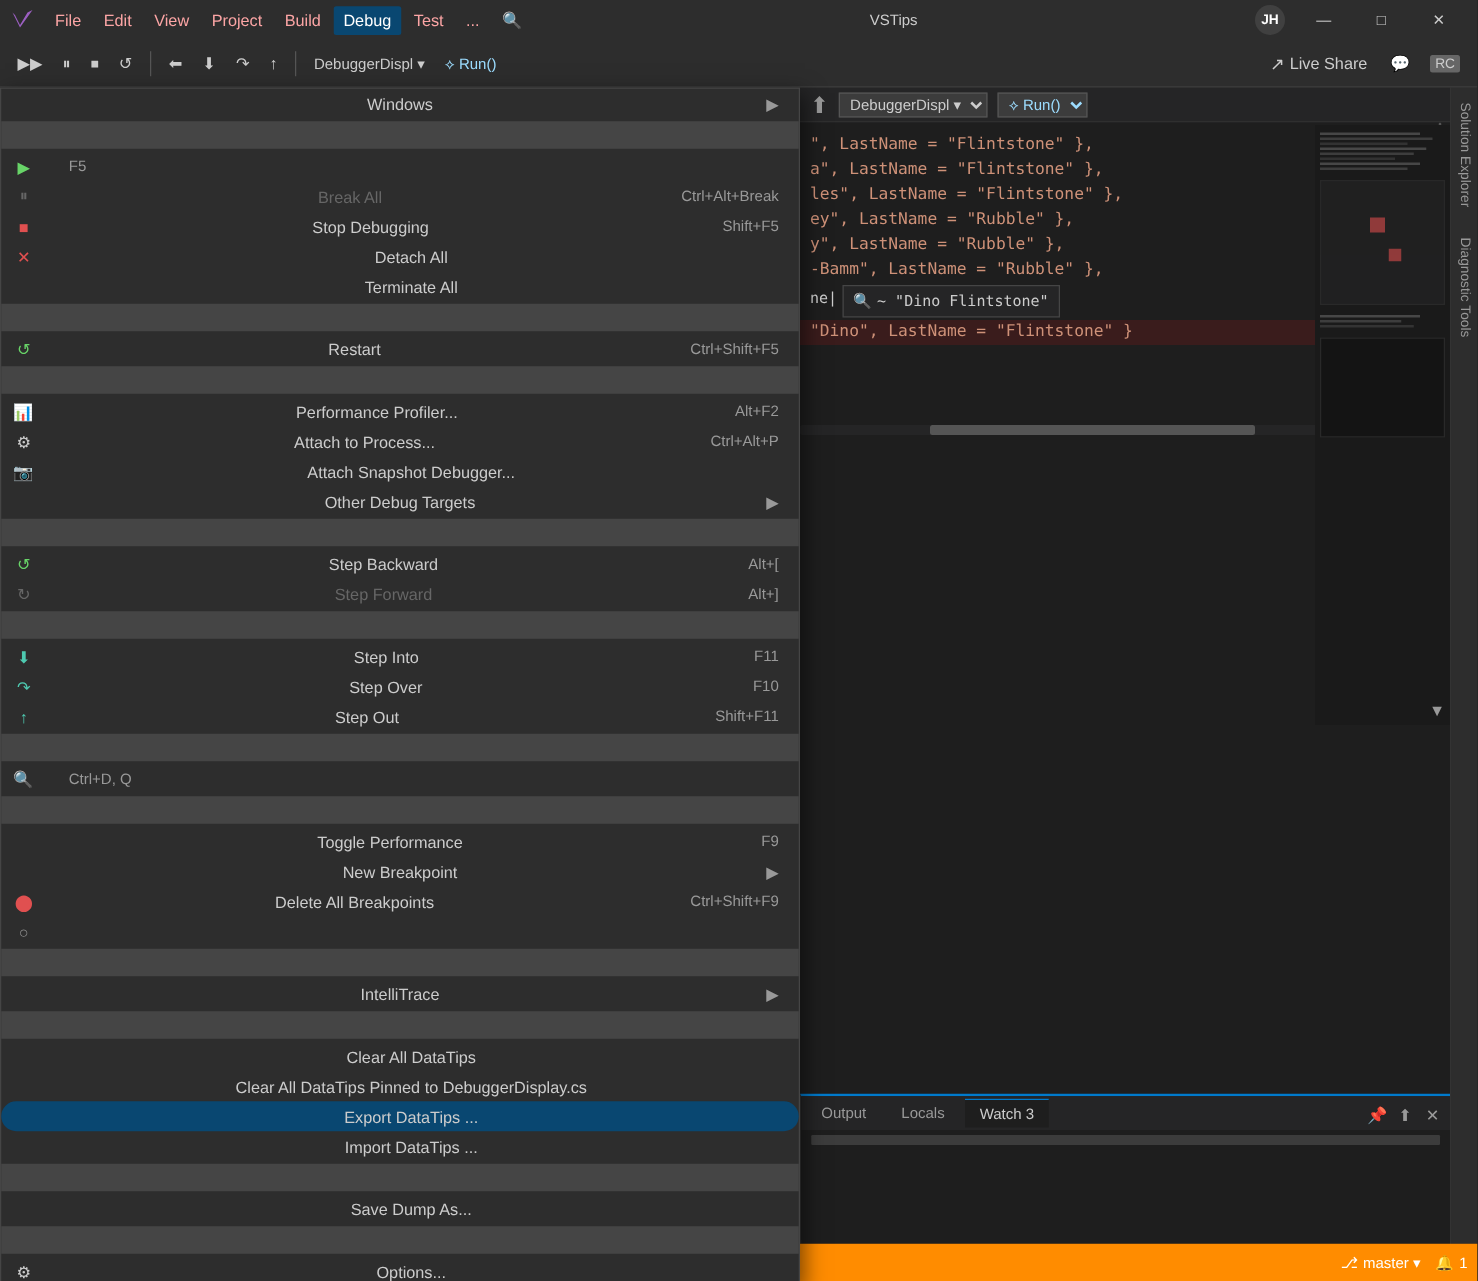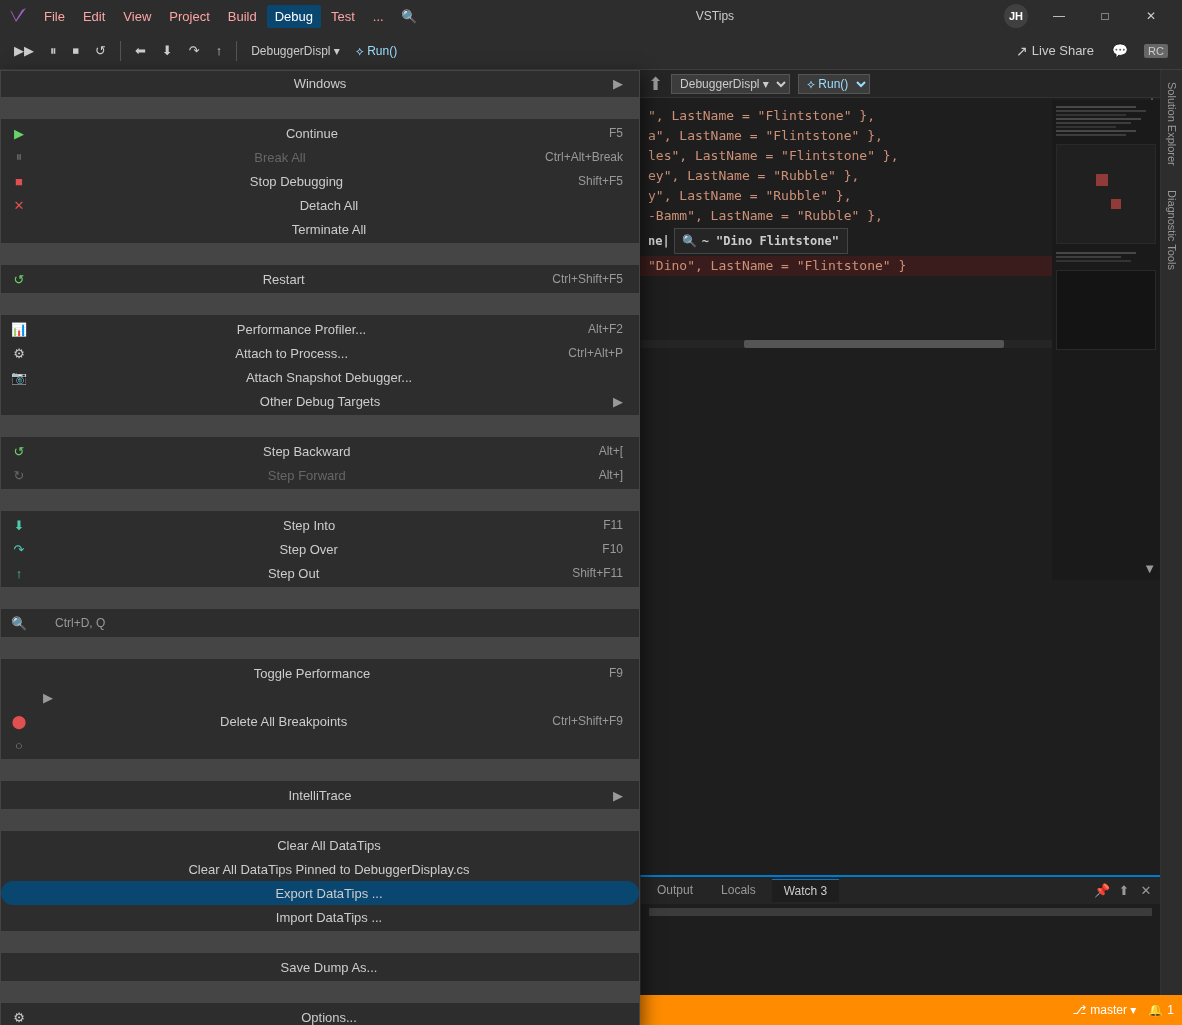--- a/index.html
+++ b/index.html
@@ -293,21 +293,20 @@
 
   <div class="menu-item">
     <span class="menu-icon"></span>
     <span class="menu-label">Windows</span>
     <span class="menu-arrow">▶</span>
   </div>
   <div class="menu-item separator"></div>
 
   <div class="menu-item">
     <span class="menu-icon" style="color:#68d468;">▶</span>
-    <span class="menu-label">Continue</span>
     <span class="menu-shortcut">F5</span>
   </div>
 
   <div class="menu-item disabled">
     <span class="menu-icon">⏸</span>
     <span class="menu-label">Break All</span>
     <span class="menu-shortcut">Ctrl+Alt+Break</span>
   </div>
 
   <div class="menu-item">
@@ -403,20 +402,21 @@
   <div class="menu-item separator"></div>
 
   <div class="menu-item">
     <span class="menu-icon"></span>
     <span class="menu-label">Toggle Performance</span>
     <span class="menu-shortcut">F9</span>
   </div>
 
   <div class="menu-item">
     <span class="menu-icon"></span>
+    <span class="menu-label">New Breakpoint</span>
     <span class="menu-arrow">▶</span>
   </div>
 
   <div class="menu-item">
     <span class="menu-icon" style="color:#e05050;">⬤</span>
     <span class="menu-label">Delete All Breakpoints</span>
     <span class="menu-shortcut">Ctrl+Shift+F9</span>
   </div>
 
   <div class="menu-item">
@@ -500,21 +500,21 @@
     <div class="code-line">
       <span style="color:#ce9178;">ey", LastName = "Rubble" },</span>
     </div>
     <div class="code-line">
       <span style="color:#ce9178;">y", LastName = "Rubble" },</span>
     </div>
     <div class="code-line">
       <span style="color:#ce9178;">-Bamm", LastName = "Rubble" },</span>
     </div>
 
-    <div style="display:flex; align-items:center; margin:2px 8px;font-weight:bold;">
+    <div style="display:flex; margin:2px 8px;">
       <span style="color:#cccccc; font-family: Consolas, monospace; font-size:12px;">ne|</span>
       <div style="background:#252526; border:1px solid #454545; padding:2px 8px; font-family: Consolas, monospace; font-size:12px; color:#cccccc; display:flex; align-items:center; gap:4px; margin-left:4px;">
         <span>🔍</span>
         <span>~ "Dino Flintstone"</span>
       </div>
     </div>
 
     <div class="code-line highlighted-line">
       <span style="color:#ce9178;">"Dino", LastName = "Flintstone" }</span>
     </div>
@@ -555,21 +555,21 @@
   <div style="position:absolute; bottom:4px; right:4px; color:#999; cursor:pointer;">▼</div>
 </div>
 
 <div class="vertical-tabs">
   <div class="vertical-tab">Solution Explorer</div>
   <div class="vertical-tab">Diagnostic Tools</div>
 </div>
 
 <div style="position:absolute; bottom:30px; left:640px; right:22px; height:120px; background:#1e1e1e; border-top:2px solid #007acc; border-left:1px solid #333;">
 
-  <div style="display:flex; align-items:center; justify-content:space-between; padding:2px 4px; background:#252526;">
+  <div style="display:flex; align-items:flex-end; justify-content:space-between; padding:2px 4px; background:#252526;">
     <div style="display:flex; gap:4px;">
       <div class="bottom-tab">Output</div>
       <div class="bottom-tab">Locals</div>
       <div class="bottom-tab active">Watch 3</div>
     </div>
     <div style="display:flex; gap:2px;">
       <div class="icon-btn">📌</div>
       <div class="icon-btn">⬆</div>
       <div class="icon-btn">✕</div>
     </div>

